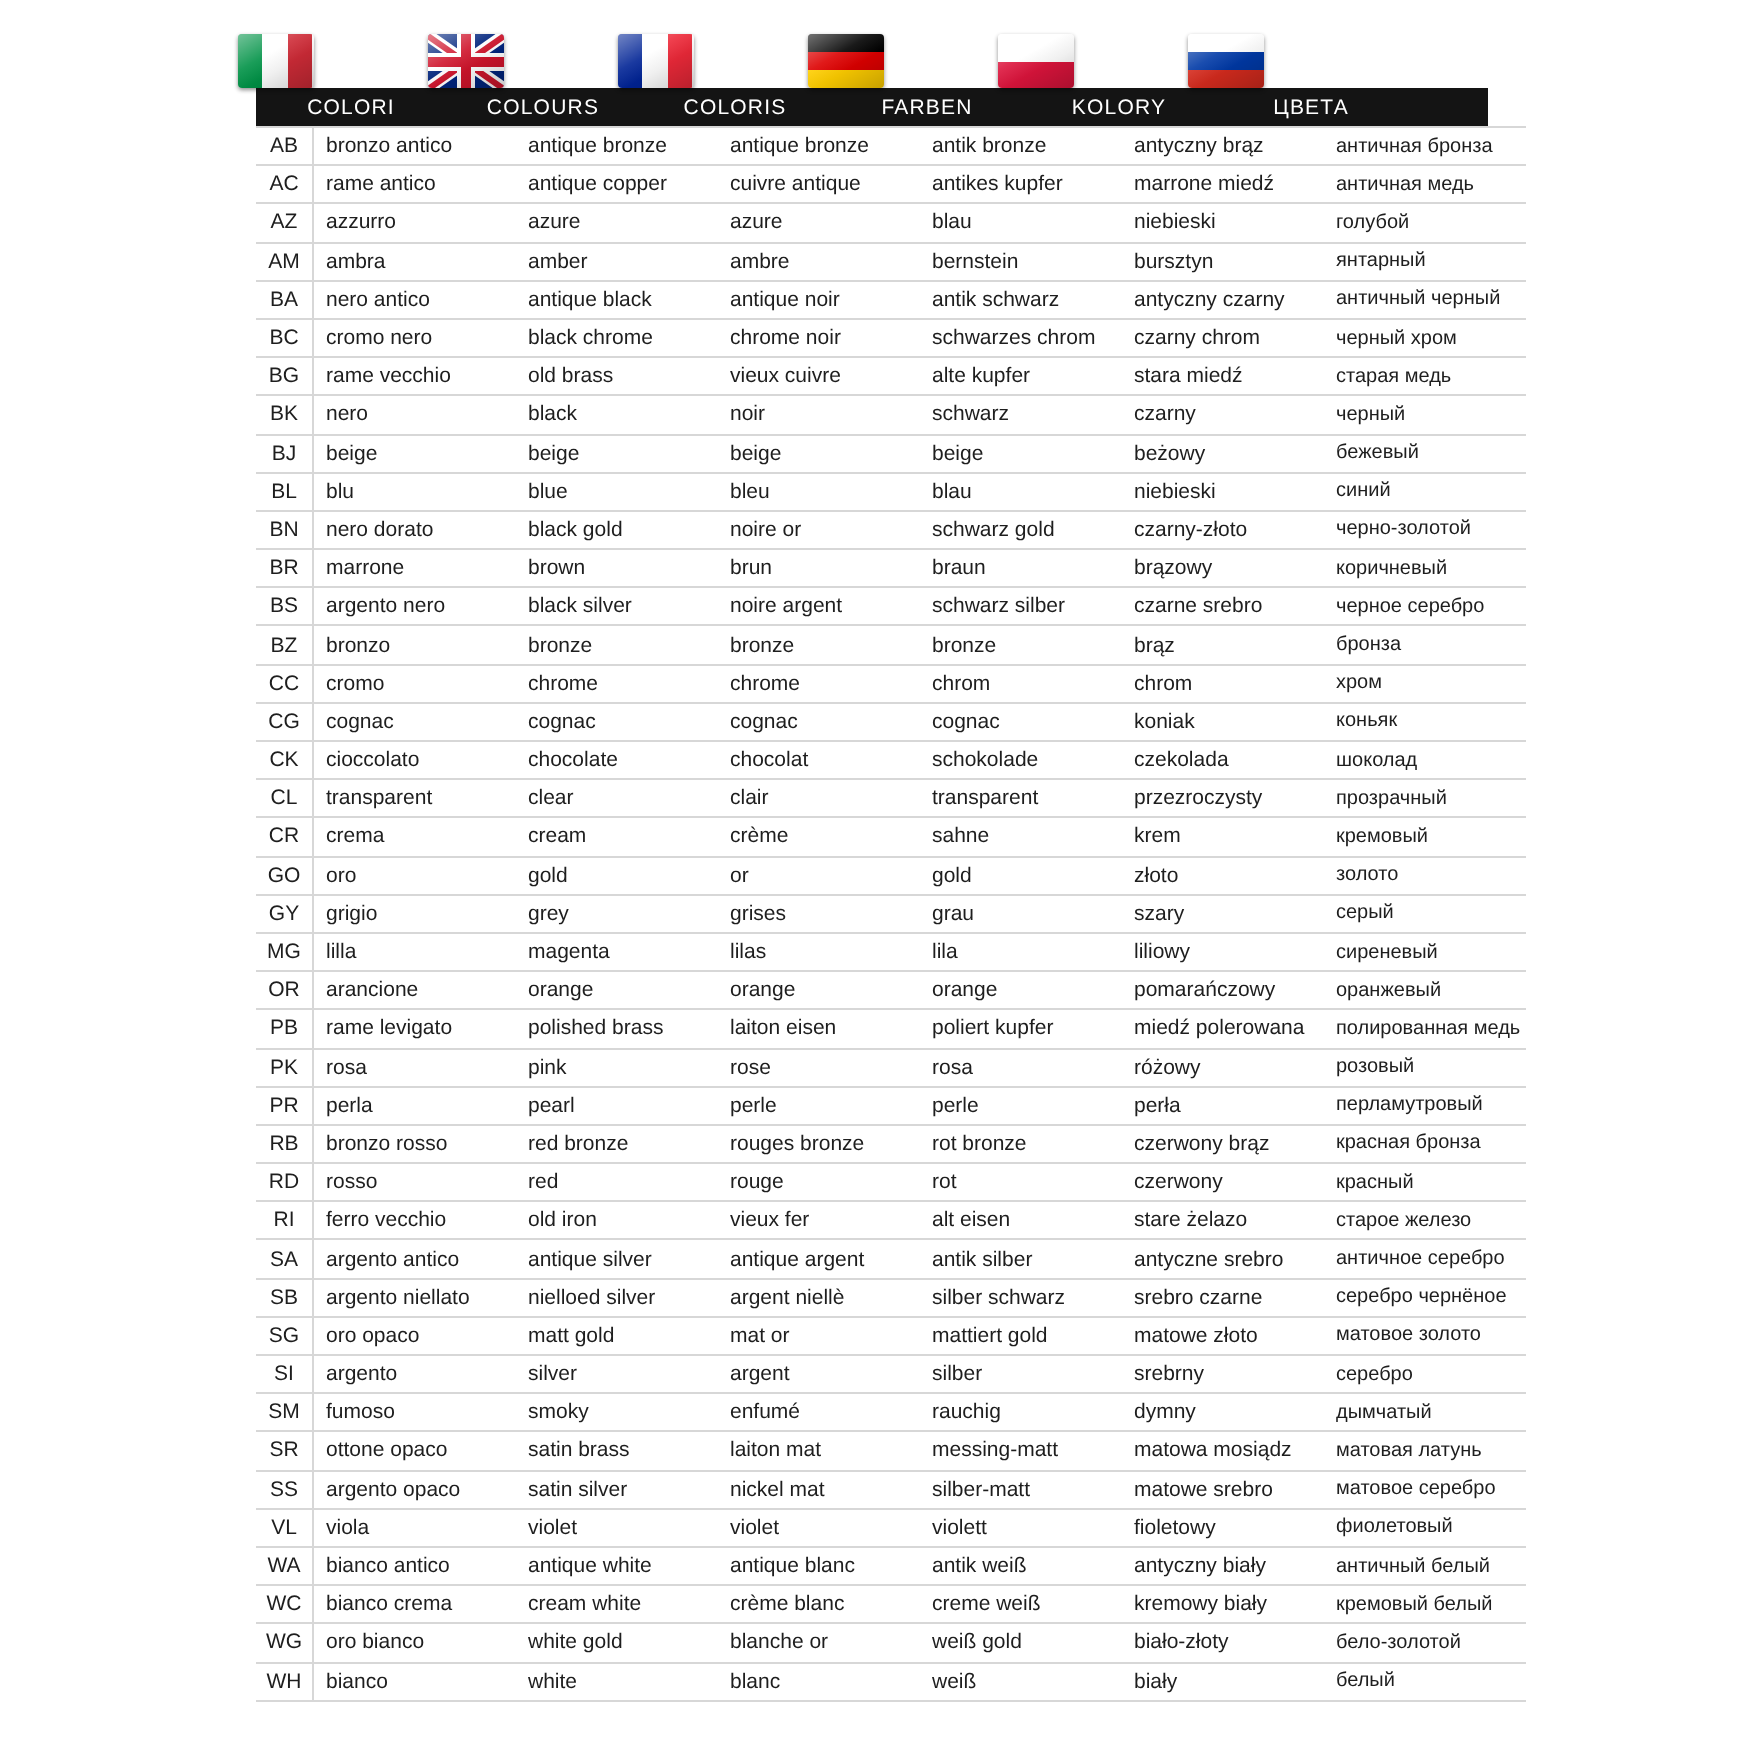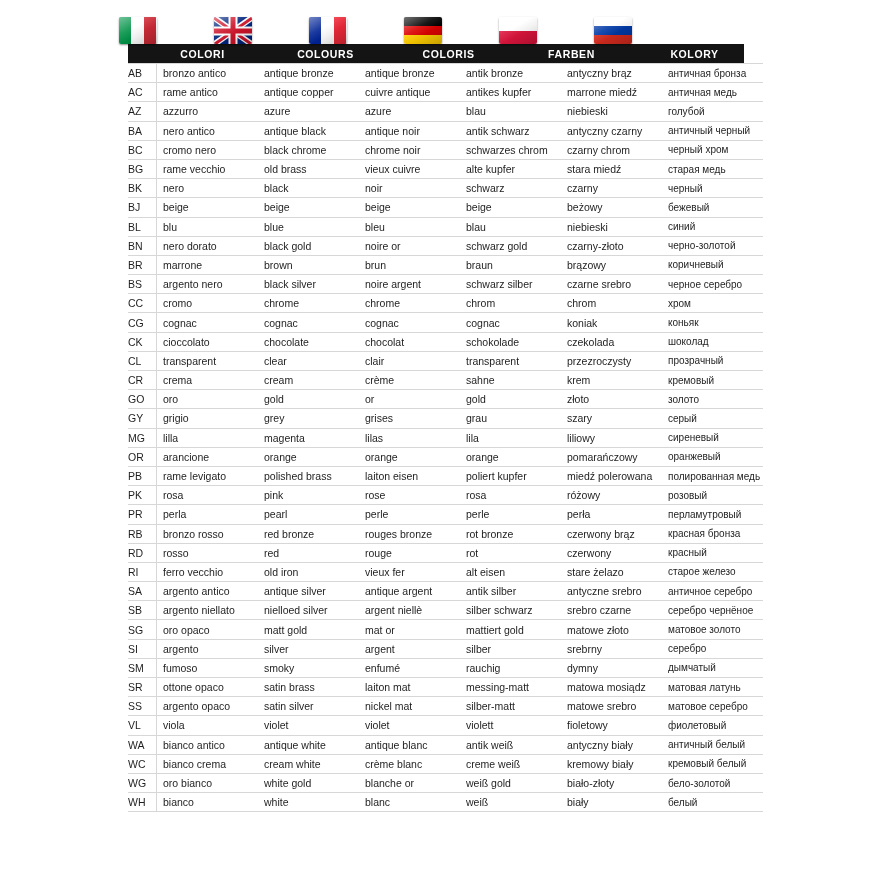--- a/index.html
+++ b/index.html
@@ -81,27 +81,26 @@
     height: 19px;
     align-items: stretch;
     margin-left: 128px;
     width: 616px;
   }
   .header-cell {
     flex: 0 0 95px;
     width: 95px;
     color: #ffffff;
     font-size: 10.5px;
-    font-weight: bold;
+    font-weight: normal;
     letter-spacing: 0.6px;
     display: flex;
     align-items: center;
     justify-content: center;
     text-transform: uppercase;
-    padding-left: 27px;
   }
   .header-cell + .header-cell { border-left: 1px solid #141414; }
 
   
   table.colors {
     border-collapse: collapse;
     margin-left: 128px;
     width: 616px;
     table-layout: fixed;
   }
@@ -110,21 +109,21 @@
     font-size: 10.5px;
     color: #1e1e1e;
     padding: 0 0 0 6px;
     vertical-align: middle;
     border-bottom: 1px solid #d7d7d7;
     white-space: nowrap;
     overflow: hidden;
   }
   table.colors td.code {
     width: 28px;
-    text-align: left;
+    text-align: center;
     padding: 0;
     font-size: 10.5px;
     color: #1e1e1e;
     border-right: 1px solid #d7d7d7;
   }
   table.colors td.name { width: 95px; }
   table.colors tr:first-child td { border-top: 1px solid #d7d7d7; }
   table.colors td.cyr { font-family: Liberation Sans, sans-serif; font-size: 10px; }
 </style>
 </head>
@@ -227,20 +226,29 @@
         <tr>
           <td class="code">AZ</td>
           <td class="name">azzurro</td>
           <td class="name">azure</td>
           <td class="name">azure</td>
           <td class="name">blau</td>
           <td class="name">niebieski</td>
           <td class="name cyr">голубой</td>
         </tr>
         <tr>
+          <td class="code">AM</td>
+          <td class="name">ambra</td>
+          <td class="name">amber</td>
+          <td class="name">ambre</td>
+          <td class="name">bernstein</td>
+          <td class="name">bursztyn</td>
+          <td class="name cyr">янтарный</td>
+        </tr>
+        <tr>
           <td class="code">BA</td>
           <td class="name">nero antico</td>
           <td class="name">antique black</td>
           <td class="name">antique noir</td>
           <td class="name">antik schwarz</td>
           <td class="name">antyczny czarny</td>
           <td class="name cyr">античный черный</td>
         </tr>
         <tr>
           <td class="code">BC</td>
@@ -308,20 +316,29 @@
         <tr>
           <td class="code">BS</td>
           <td class="name">argento nero</td>
           <td class="name">black silver</td>
           <td class="name">noire argent</td>
           <td class="name">schwarz silber</td>
           <td class="name">czarne srebro</td>
           <td class="name cyr">черное серебро</td>
         </tr>
         <tr>
+          <td class="code">BZ</td>
+          <td class="name">bronzo</td>
+          <td class="name">bronze</td>
+          <td class="name">bronze</td>
+          <td class="name">bronze</td>
+          <td class="name">brąz</td>
+          <td class="name cyr">бронза</td>
+        </tr>
+        <tr>
           <td class="code">CC</td>
           <td class="name">cromo</td>
           <td class="name">chrome</td>
           <td class="name">chrome</td>
           <td class="name">chrom</td>
           <td class="name">chrom</td>
           <td class="name cyr">хром</td>
         </tr>
         <tr>
           <td class="code">CG</td>

